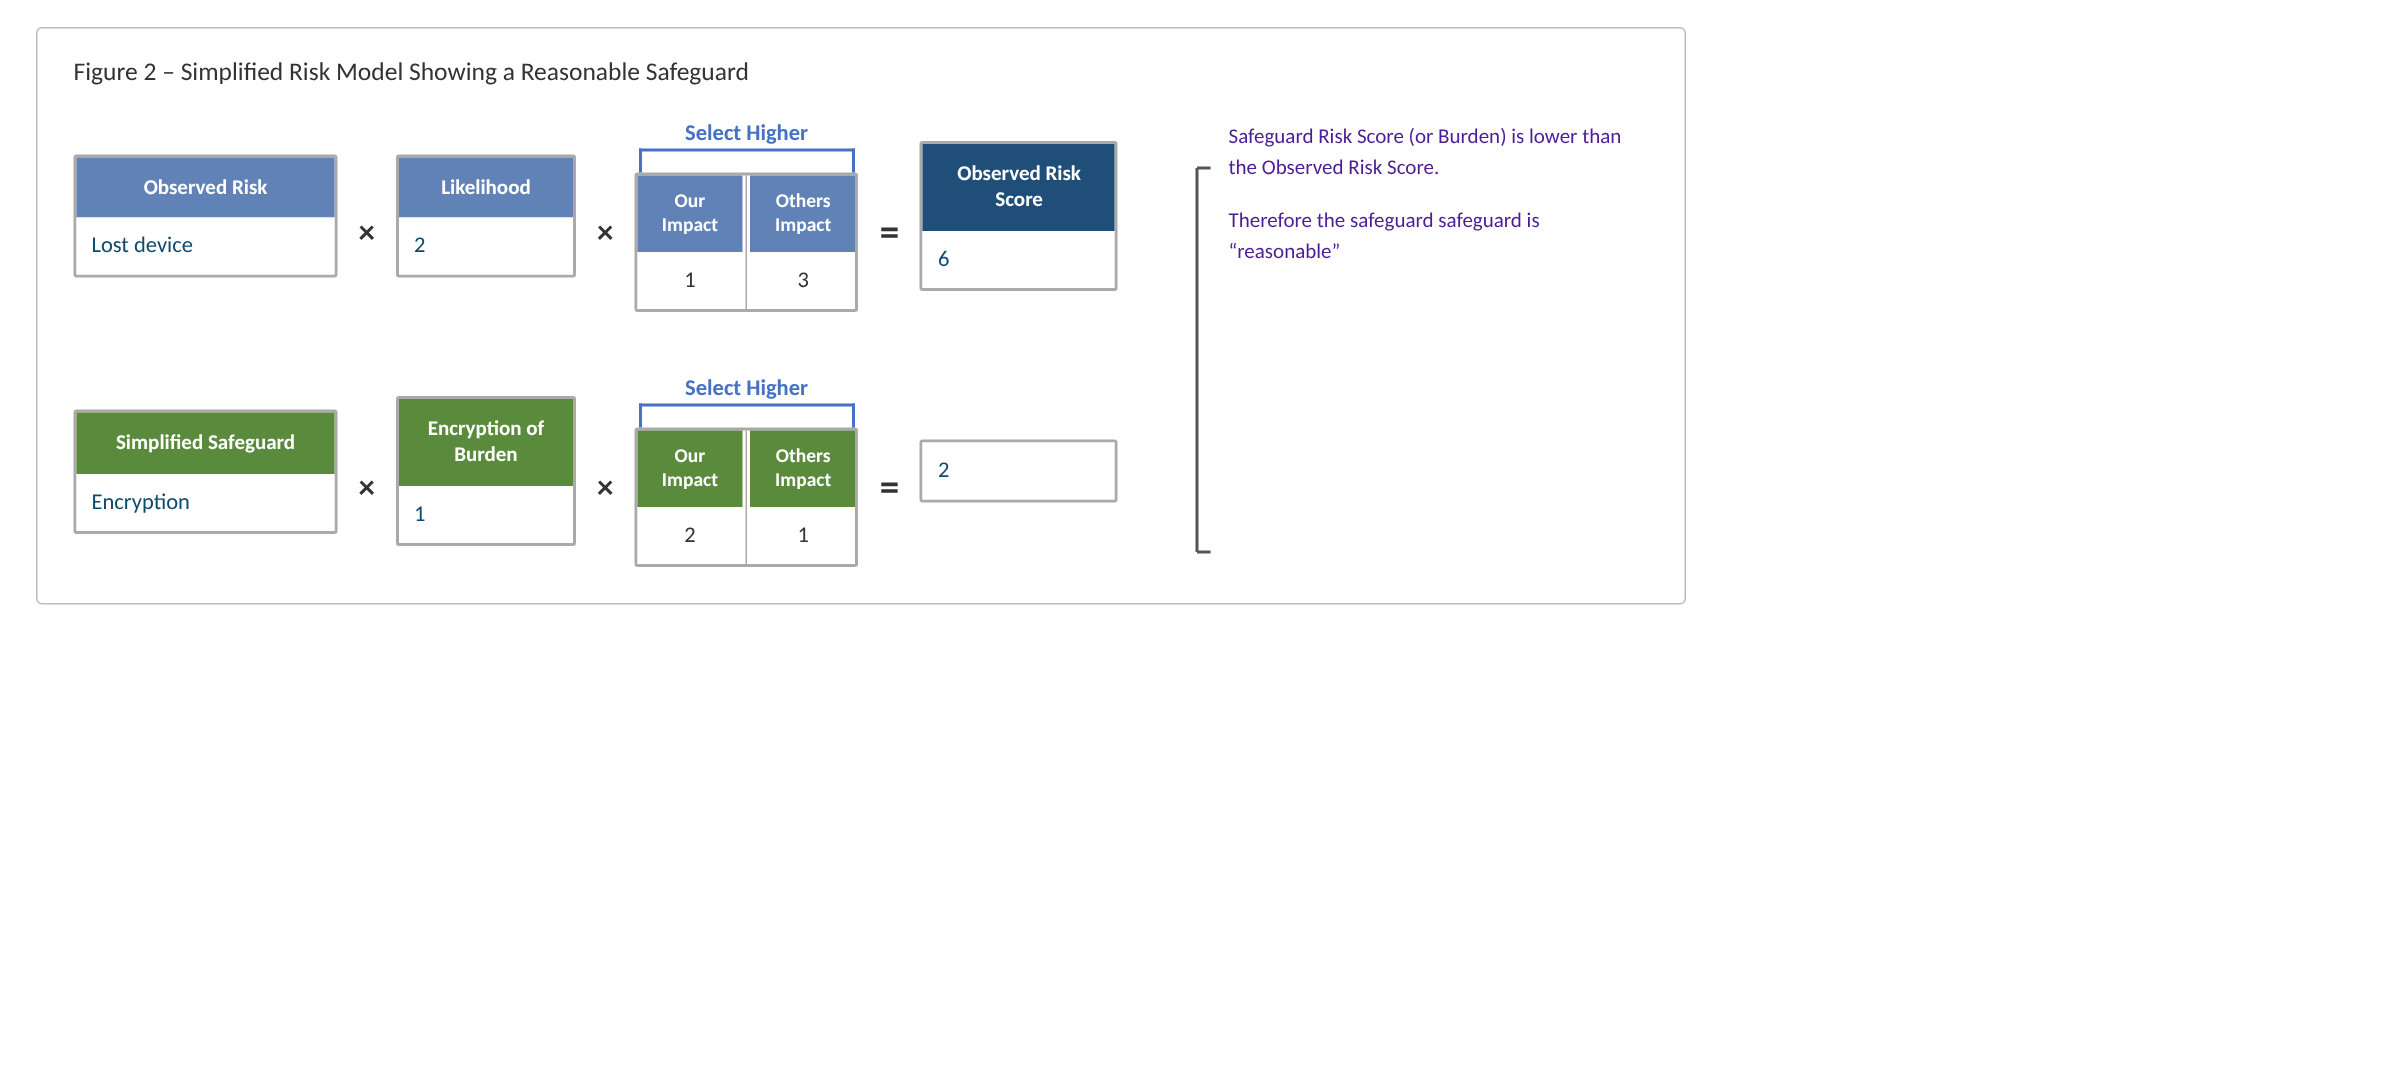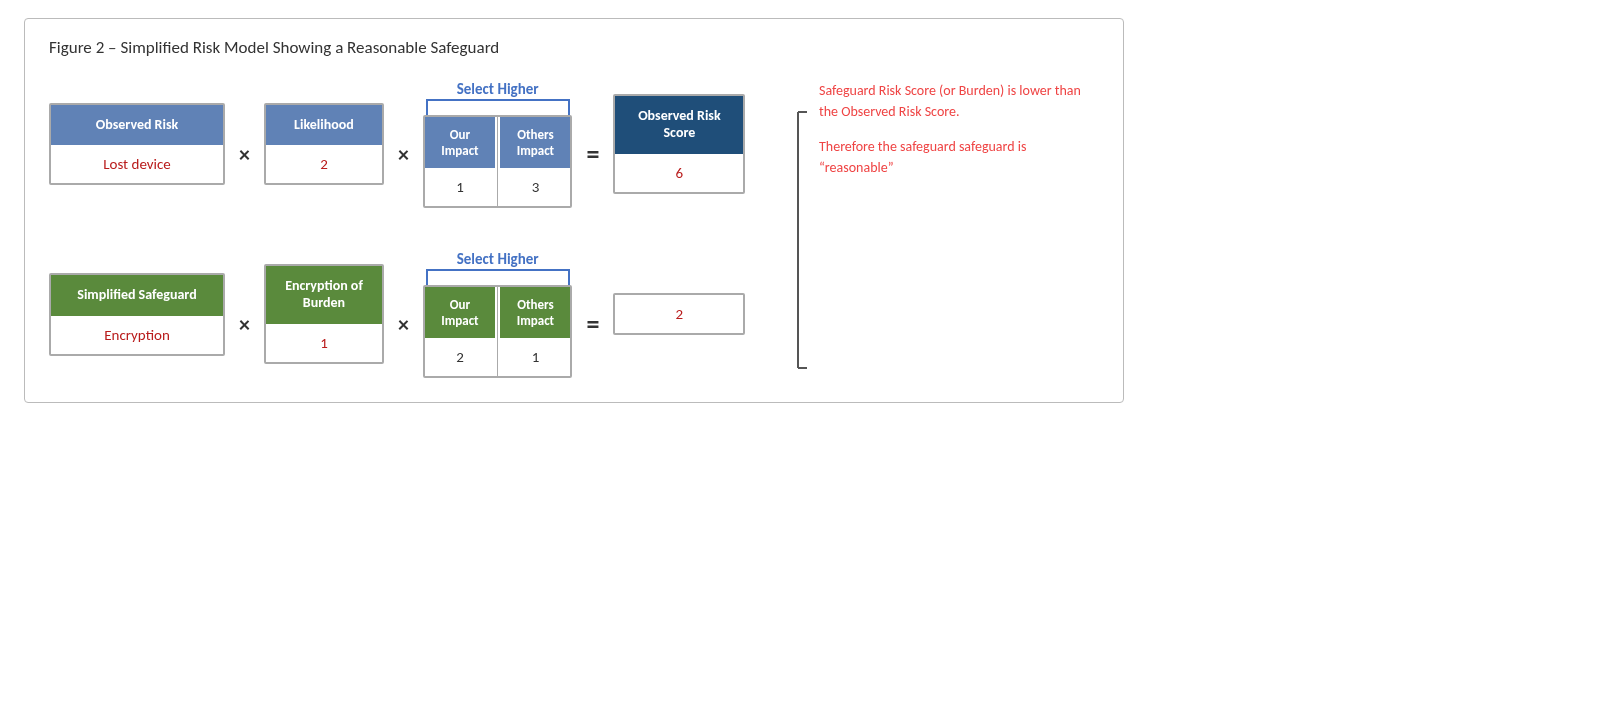--- a/index.html
+++ b/index.html
@@ -73,23 +73,22 @@
       text-align: center;
       font-size: 14px;
       color: #fff;
       font-weight: 600;
       line-height: 1.2;
     }
 
     .box-value {
       width: 100%;
       padding: 10px 10px;
-      text-align: center;
       font-size: 15px;
-      color: #b91c1c;
+      color: #0c4a6e;
       background: #fff;
     }
 
     .blue-header { background: #6082B6; }
     .green-header { background: #5A8A3C; }
     .dark-blue-header { background: #1F4E79; }
     .dark-green-header { background: #375623; }
 
     .box-observed { width: 176px; }
     .box-likelihood { width: 120px; }
@@ -158,21 +157,21 @@
     
     .annotation-area {
       display: flex;
       flex-direction: row;
       align-items: flex-start;
       margin-left: 18px;
     }
 
     .annotation-text {
       font-size: 14px;
-      color: #ef4444;
+      color: #4c1d95;
       line-height: 1.5;
       max-width: 280px;
     }
 
     .annotation-text p {
       margin-bottom: 14px;
     }
 
     
     .select-higher-block {

